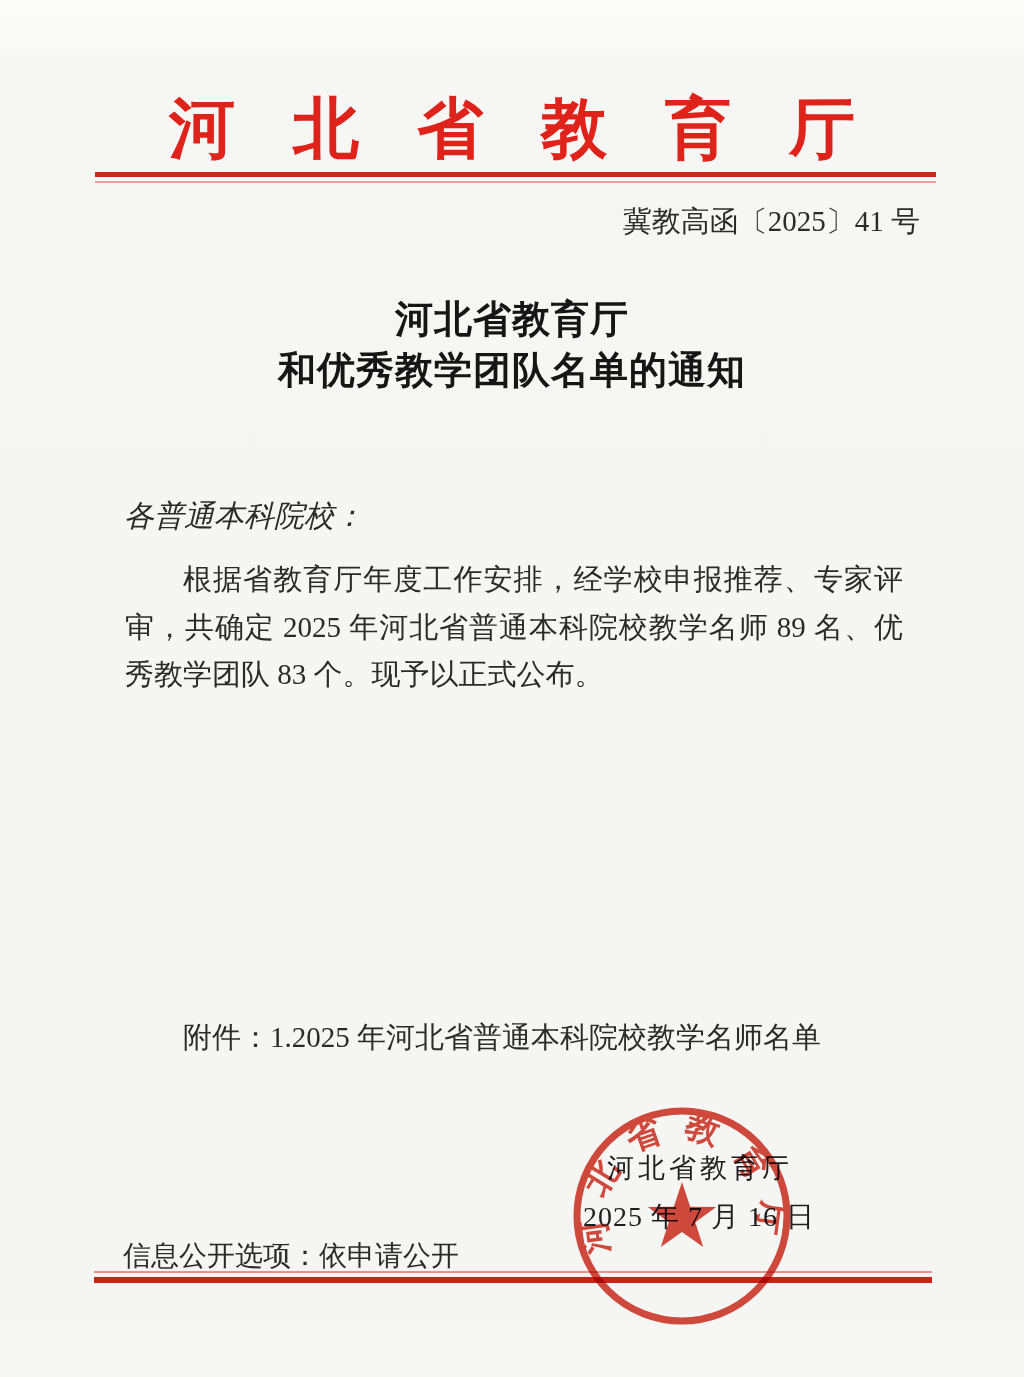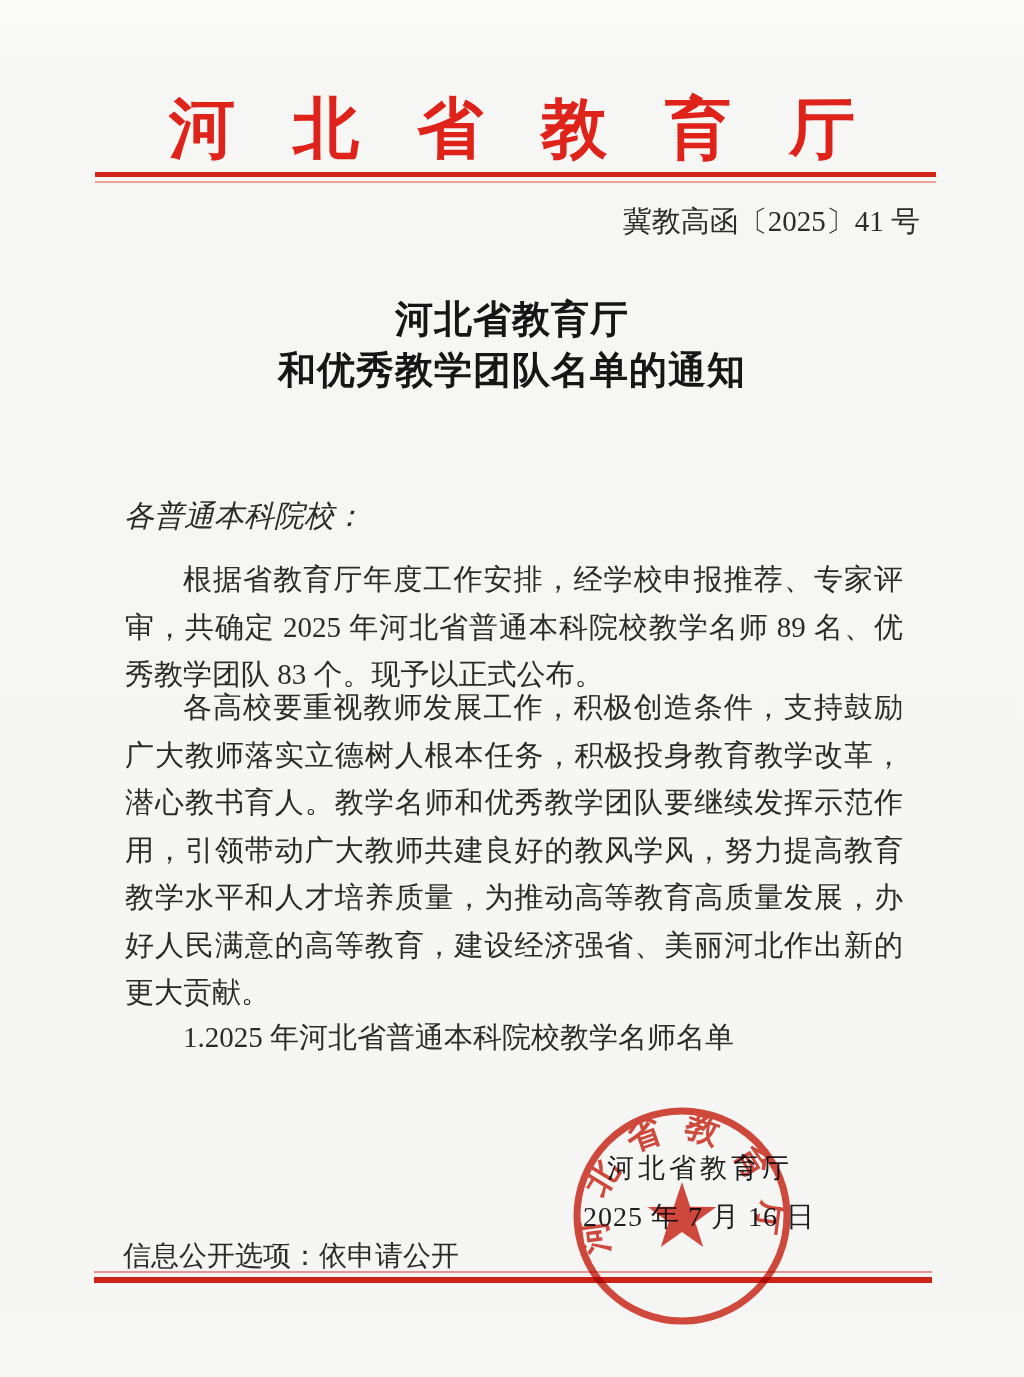--- a/index.html
+++ b/index.html
@@ -175,23 +175,23 @@
 
   <div class="title-block">
     <div>河北省教育厅</div>
     <div>和优秀教学团队名单的通知</div>
   </div>
 
   <div class="salutation">各普通本科院校：</div>
 
   <p class="para para-1">根据省教育厅年度工作安排，经学校申报推荐、专家评审，共确定 2025 年河北省普通本科院校教学名师 89 名、优秀教学团队 83 个。现予以正式公布。</p>
 
-  <p class="para para-2">各高校要重视教师发展工作，积极创造条件，支持鼓励广大教师落实立德树人根本任务，积极投身教育教学改革，潜心教书育人。教学名师和优秀教学团队要继续发挥示范作用，引领带动广大教师共建良好的教风学风，努力提高教育教学水平和人才培养质量，为推动高等教育高质量发展，办好人民满意的高等教育，建设经济强省、美丽河北作出新的更大贡献。</p>
 
   <div class="attachments">
+    <span class="att-label">附件：</span>
     <div class="att-items">
       <div>1.2025 年河北省普通本科院校教学名师名单</div>
     </div>
   </div>
 
   <div class="sig-agency">河北省教育厅</div>
 
   <div class="sig-date">2025 年 7 月 16 日</div>
 
   <div class="footer-info">信息公开选项：依申请公开</div>

